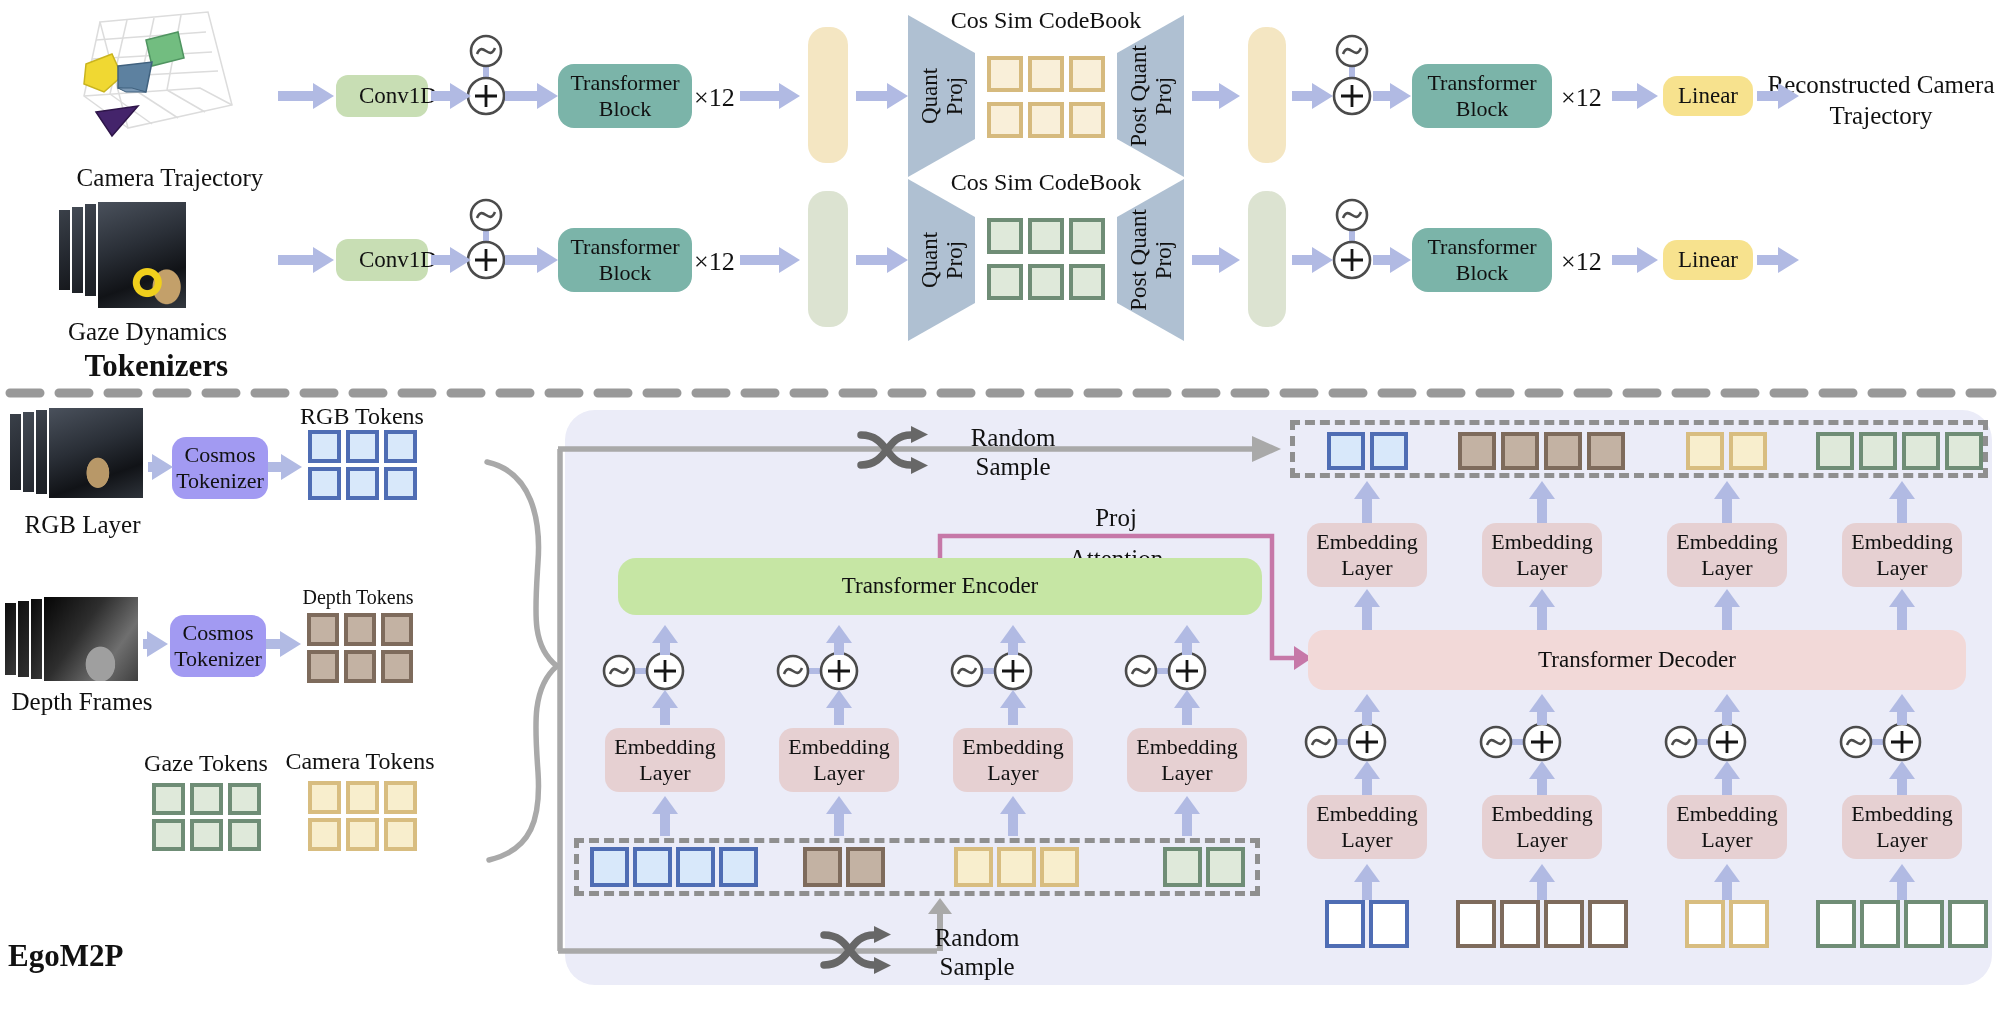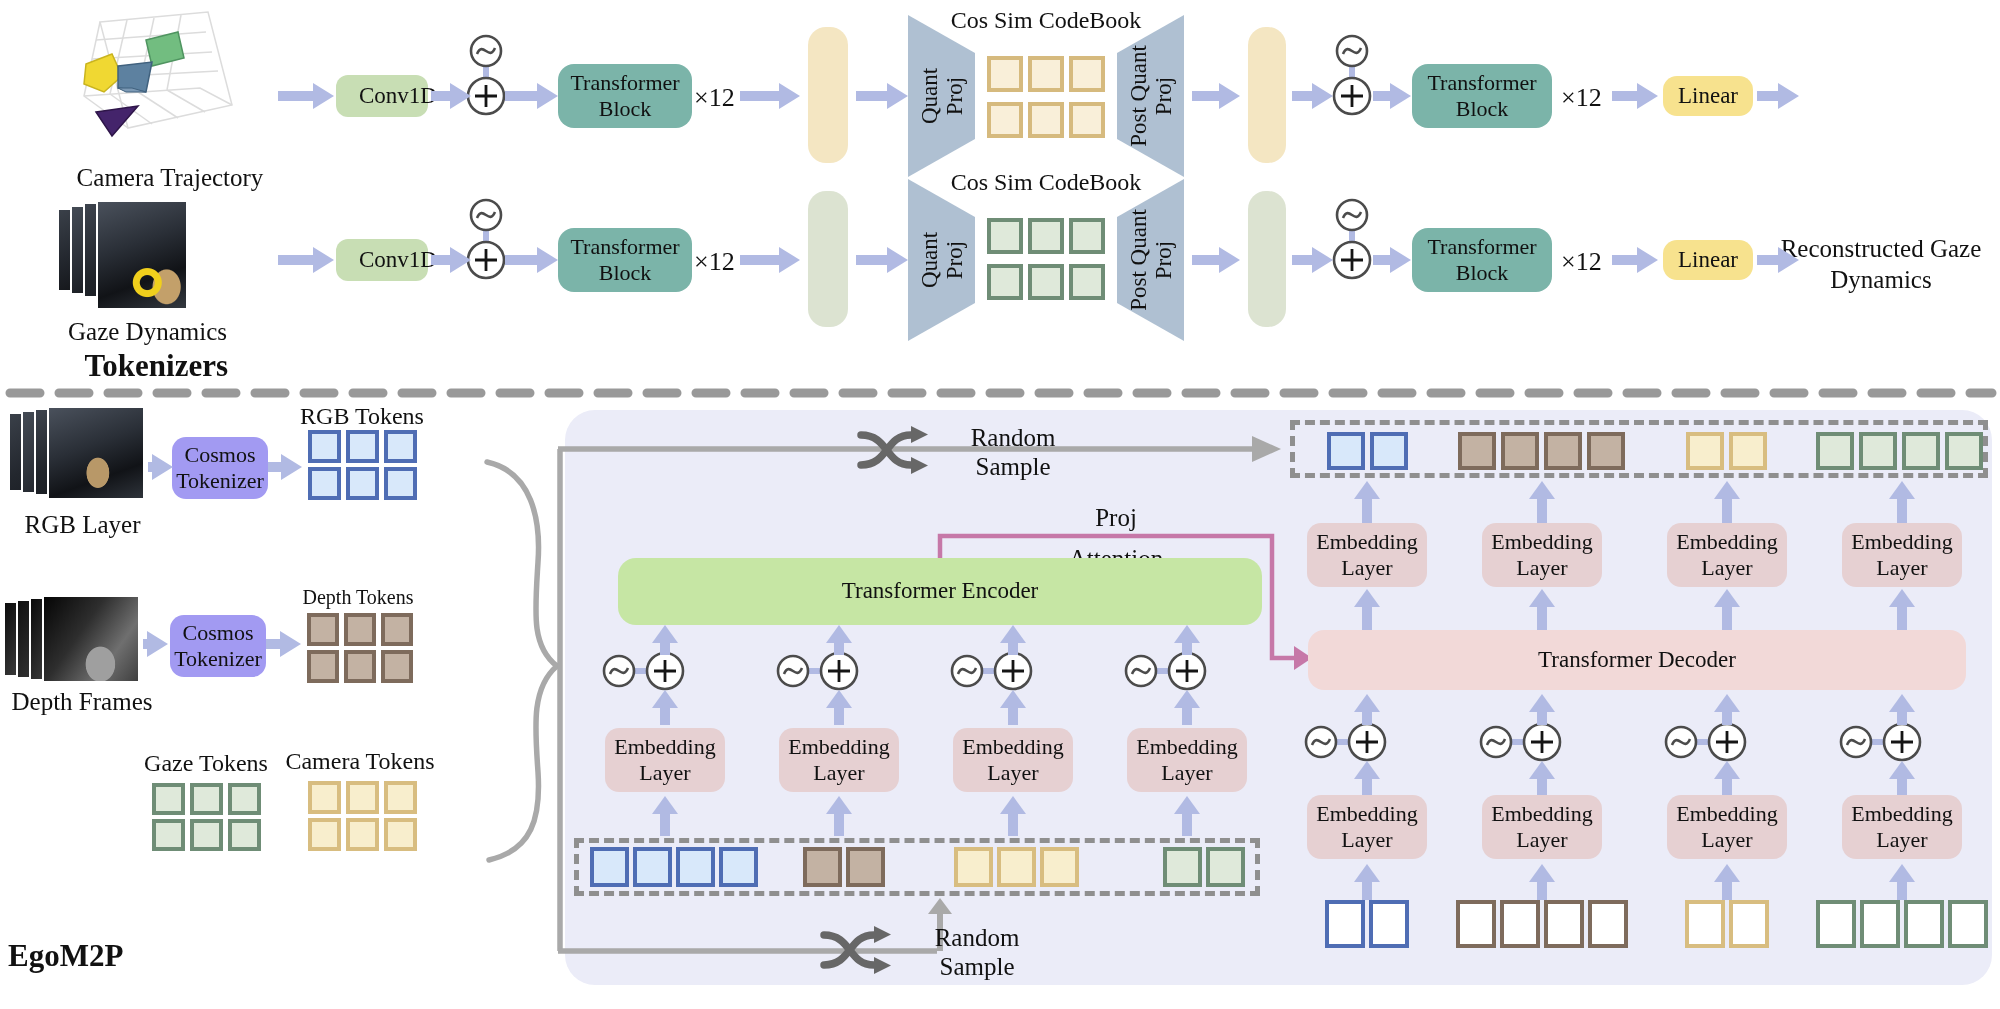--- a/index.html
+++ b/index.html
@@ -225,39 +225,39 @@
       <div class="tk" style="background: rgb(249, 239, 217); border-color: rgb(214, 186, 126);"></div>
       <div class="tk" style="background: rgb(249, 239, 217); border-color: rgb(214, 186, 126);"></div>
       <div class="tk" style="background: rgb(249, 239, 217); border-color: rgb(214, 186, 126);"></div>
       <div class="tk" style="background: rgb(249, 239, 217); border-color: rgb(214, 186, 126);"></div>
       <div class="tk" style="background: rgb(249, 239, 217); border-color: rgb(214, 186, 126);"></div>
     </div>
   <div class="vbar beige" style="left:1248px;top:27px;width:38px;"></div>
   <div class="box tblock r16" style="left:1412px;top:64px;width:140px;height:64px;">Transformer Block</div>
   <div class="times" style="left:1561px;top:83px;">×12</div>
   <div class="box linear r14" style="left:1663px;top:76px;width:90px;height:40px;">Linear</div>
+  <div class="lbl" style="left:1762px;top:70px;width:238px;font-size:25px;line-height:1.22;">Reconstructed Camera Trajectory</div>
 
   <div class="box conv r12" style="left:336px;top:239px;width:92px;height:42px;">Conv1D</div>
   <div class="box tblock r16" style="left:558px;top:228px;width:134px;height:64px;">Transformer Block</div>
   <div class="times" style="left:694px;top:247px;">×12</div>
   <div class="vbar sage" style="left:808px;top:191px;"></div>
   <div class="lbl" style="left:946px;top:170px;width:200px;font-size:24px;line-height:1.08;">Cos Sim CodeBook</div>
   <div class="tokgrid" style="left:987px;top:218px;grid-template-columns:repeat(3,36px);grid-auto-rows:36px;column-gap:5px;row-gap:10px;">
       <div class="tk" style="background: rgb(223, 233, 218); border-color: rgb(111, 141, 118);"></div>
       <div class="tk" style="background: rgb(223, 233, 218); border-color: rgb(111, 141, 118);"></div>
       <div class="tk" style="background: rgb(223, 233, 218); border-color: rgb(111, 141, 118);"></div>
       <div class="tk" style="background: rgb(223, 233, 218); border-color: rgb(111, 141, 118);"></div>
       <div class="tk" style="background: rgb(223, 233, 218); border-color: rgb(111, 141, 118);"></div>
       <div class="tk" style="background: rgb(223, 233, 218); border-color: rgb(111, 141, 118);"></div>
     </div>
   <div class="vbar sage" style="left:1248px;top:191px;width:38px;"></div>
   <div class="box tblock r16" style="left:1412px;top:228px;width:140px;height:64px;">Transformer Block</div>
   <div class="times" style="left:1561px;top:247px;">×12</div>
   <div class="box linear r14" style="left:1663px;top:240px;width:90px;height:40px;">Linear</div>
-  <div class="lbl" style="left:1762px;top:234px;width:238px;font-size:25px;line-height:1.22;">Reconstructed Gaze Dynamics</div>
 
   <div class="lbl b" style="left:8px;top:938px;width:220px;text-align:left;font-size:31px;">EgoM2P</div>
 
   <div>
     <div class="frame" style="left:8px;top:412px;width:92px;height:80px;background:linear-gradient(150deg,#3a4049,#23272e 50%,#16181d);"></div>
     <div class="frame" style="left:21px;top:410px;width:96px;height:84px;background:linear-gradient(140deg,#444b55,#262a31 55%,#121418);"></div>
     <div class="frame" style="left:34px;top:408px;width:100px;height:88px;background:linear-gradient(155deg,#3d434d,#20242a 50%,#15181d);"></div>
     <div class="frame" style="left:47px;top:406px;width:98px;height:94px;background:
          radial-gradient(ellipse at 52% 72%, #b89868 0 16%, transparent 17%),
          linear-gradient(160deg,#4a515c,#2a2f37 42%,#111317 72%,#2e333a);"></div>
@@ -316,21 +316,21 @@
       <div class="tk" style="background: rgb(248, 238, 205); border-color: rgb(216, 189, 128);"></div>
       <div class="tk" style="background: rgb(248, 238, 205); border-color: rgb(216, 189, 128);"></div>
       <div class="tk" style="background: rgb(248, 238, 205); border-color: rgb(216, 189, 128);"></div>
     </div>
 
   <div class="lbl" style="left:948px;top:424px;width:130px;font-size:25px;">Random Sample</div>
   <div class="lbl" style="left:912px;top:924px;width:130px;font-size:25px;">Random Sample</div>
   <div class="lbl" style="left:1016px;top:504px;width:200px;font-size:25px;">Proj</div>
   <div class="lbl" style="left:1016px;top:545px;width:200px;font-size:25px;">Attention</div>
 
-  <div class="box encoder" style="left:618px;top:558px;width:644px;height:67px;">Transformer Encoder</div>
+  <div class="box encoder" style="left:618px;top:558px;width:644px;height:57px;">Transformer Encoder</div>
   <div class="box decoder" style="left:1308px;top:630px;width:658px;height:60px;">Transformer Decoder</div>
 
   <div class="box embed" style="left:605px;top:728px;width:120px;height:64px;">Embedding Layer</div>
   <div class="box embed" style="left:779px;top:728px;width:120px;height:64px;">Embedding Layer</div>
   <div class="box embed" style="left:953px;top:728px;width:120px;height:64px;">Embedding Layer</div>
   <div class="box embed" style="left:1127px;top:728px;width:120px;height:64px;">Embedding Layer</div>
 
   <div class="box embed" style="left:1307px;top:523px;width:120px;height:64px;">Embedding Layer</div>
   <div class="box embed" style="left:1482px;top:523px;width:120px;height:64px;">Embedding Layer</div>
   <div class="box embed" style="left:1667px;top:523px;width:120px;height:64px;">Embedding Layer</div>

